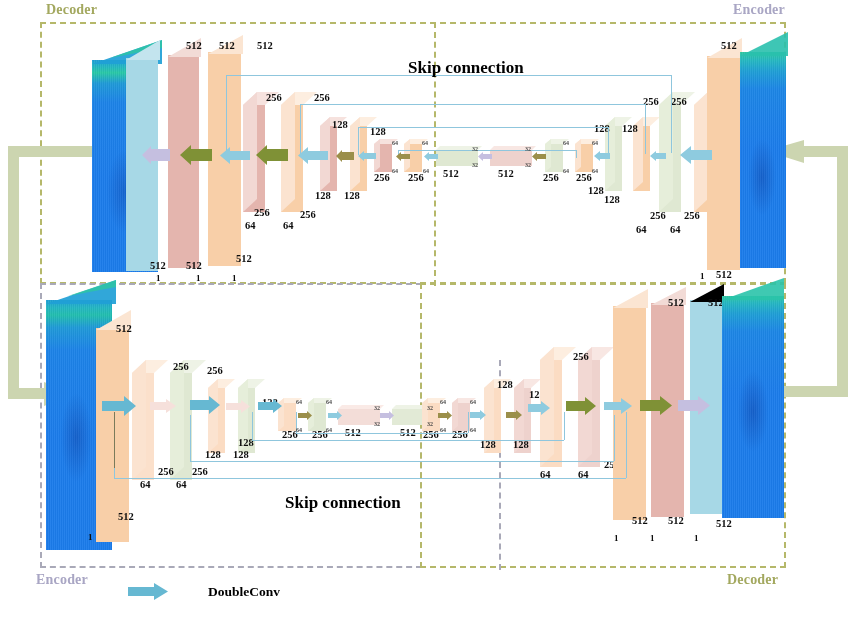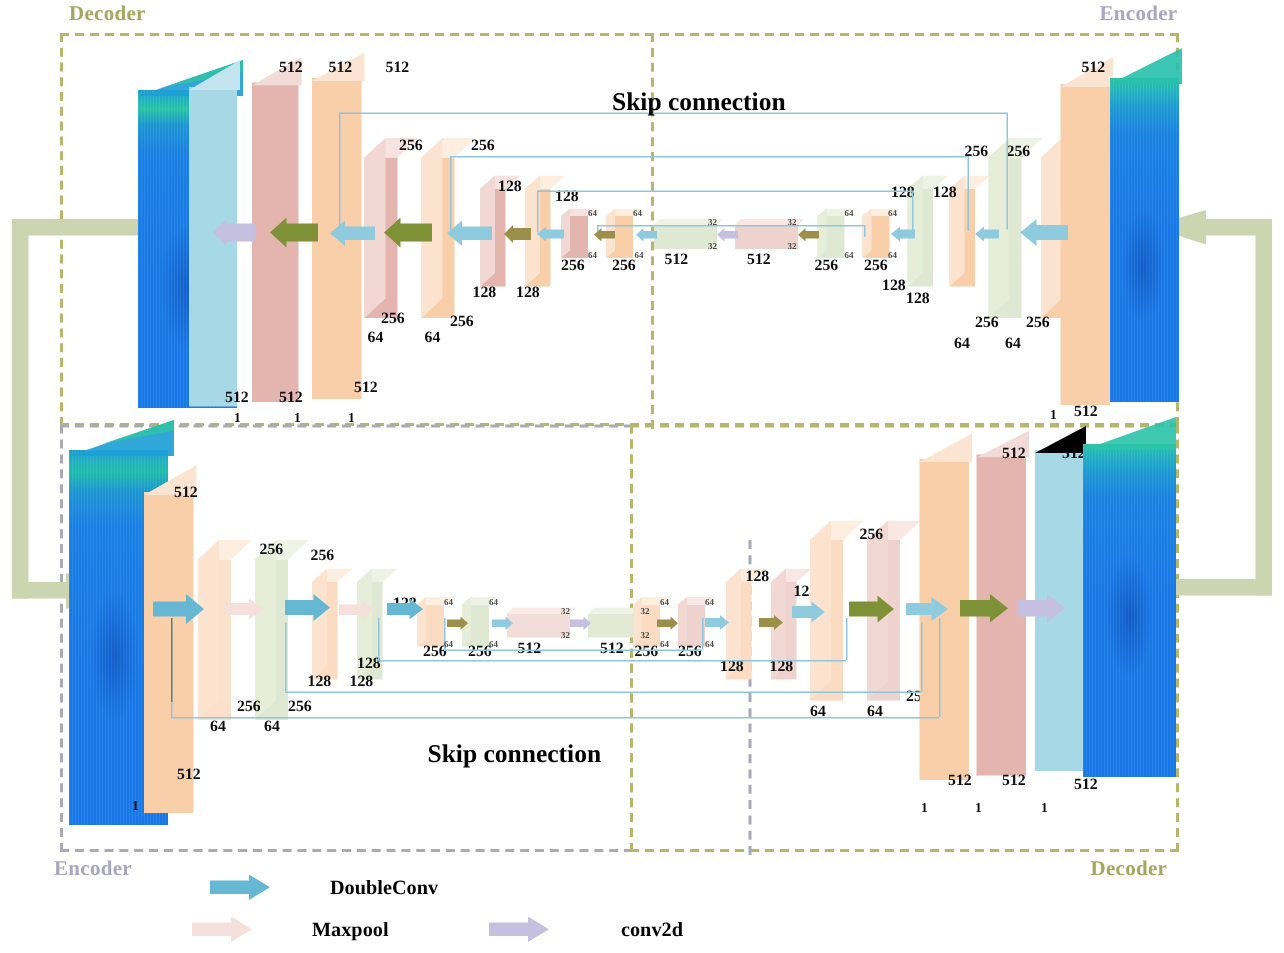--- a/index.html
+++ b/index.html
@@ -603,41 +603,29 @@
     <polygon points="0,4 20,4 20,0 32,9.5 20,19 20,15 0,15" fill="#7f9136"></polygon>
   </svg>
   <svg class="arrow" style="left:678px;top:396px;" width="32" height="19">
     <polygon points="0,4 20,4 20,0 32,9.5 20,19 20,15 0,15" fill="#c5bfe0"></polygon>
   </svg>
 
   <div class="skip-title" style="left:285px;top:493px;">Skip connection</div>
 
   <div class="legend" style="left:0;top:0;width:856px;height:635px;pointer-events:none;">
 
-    <div class="legend-row" style="left:140px;top:583px;">
+    <div class="legend-row" style="left:128px;top:583px;">
       <svg width="40" height="17" style="margin-right:40px;">
         <polygon points="0,4 26,4 26,0 40,8.5 26,17 26,13 0,13" fill="#66b8d2"></polygon>
       </svg>
       <span class="legend-text">DoubleConv</span>
     </div>
 
 
-    <div class="legend-row" style="left:128px;top:611px;">
-      <svg width="40" height="17" style="margin-right:40px;">
-        <polygon points="0,4 26,4 26,0 40,8.5 26,17 26,13 0,13" fill="#f6e0db"></polygon>
-      </svg>
-      <span class="legend-text">Maxpool</span>
-    </div>
-
-    <div class="legend-row" style="left:326px;top:611px;">
-      <svg width="40" height="17" style="margin-right:48px;">
-        <polygon points="0,4 26,4 26,0 40,8.5 26,17 26,13 0,13" fill="#c5bfe0"></polygon>
-      </svg>
-      <span class="legend-text">conv2d</span>
-    </div>
+
 
   </div>
 
   <div class="num xs abs" style="left:392px;top:140px;">64</div>
   <div class="num xs abs" style="left:422px;top:140px;">64</div>
   <div class="num xs abs" style="left:392px;top:168px;">64</div>
   <div class="num xs abs" style="left:423px;top:168px;">64</div>
   <div class="num xs abs" style="left:472px;top:146px;">32</div>
   <div class="num xs abs" style="left:472px;top:162px;">32</div>
   <div class="num xs abs" style="left:525px;top:146px;">32</div>

